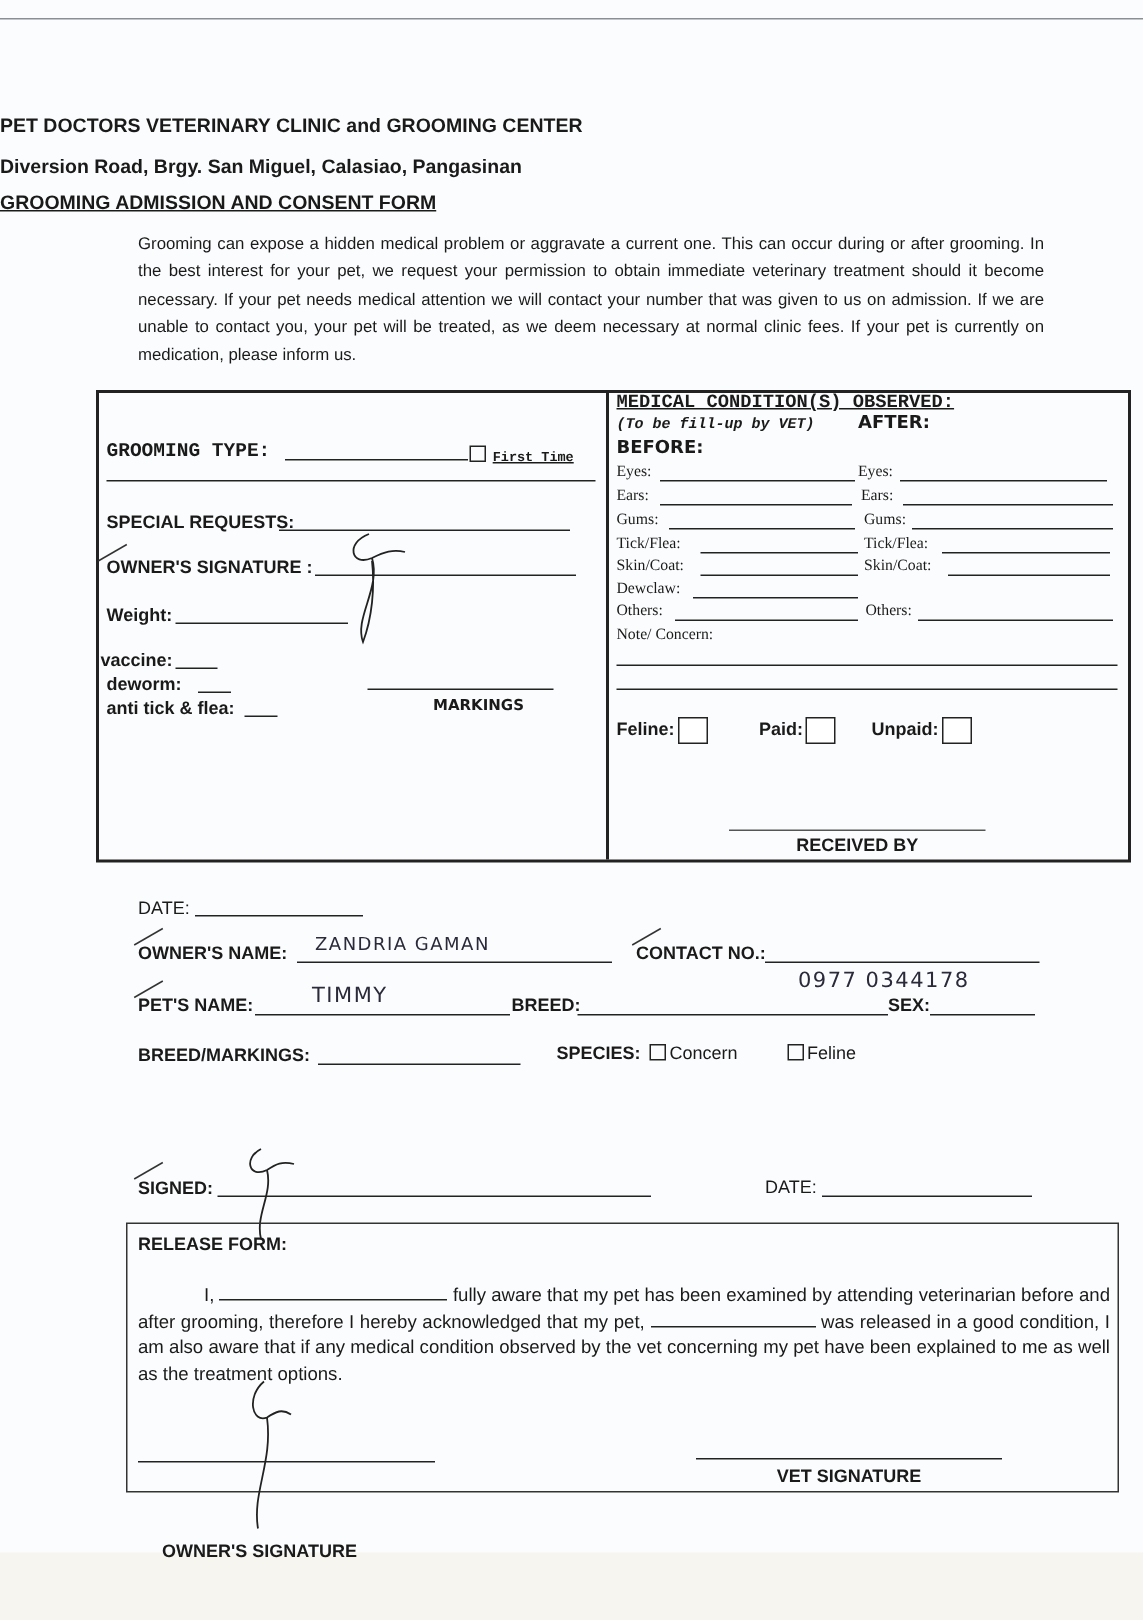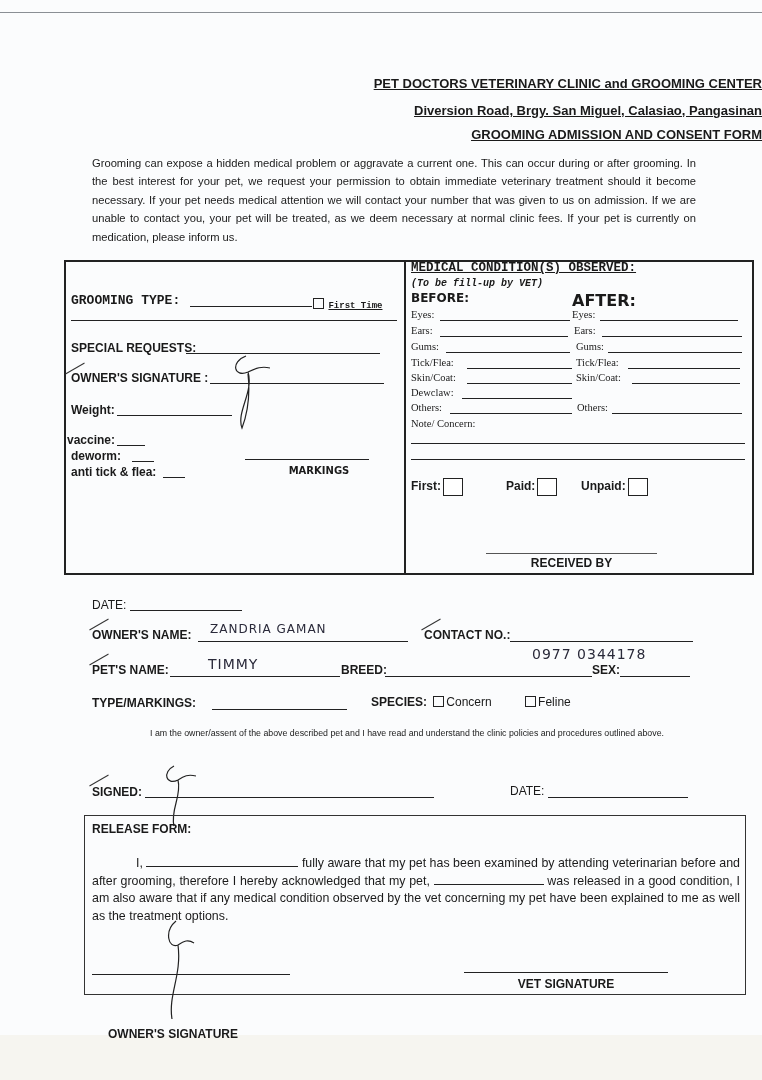--- a/index.html
+++ b/index.html
@@ -5,21 +5,21 @@
   html, body { margin: 0; padding: 0; }
   body {
     width: 762px; height: 1080px; position: relative; overflow: hidden;
     background: #fbfcfd;
     font-family: "Liberation Sans", sans-serif;
     color: #1a1a1a;
   }
   .abs { position: absolute; }
   .topline { left: 0; top: 12px; width: 762px; height: 1px; background: #8a8f94; }
   .paper-bottom { left: 0; top: 1035px; width: 762px; height: 45px; background: #f6f5f0; }
-  .center { left: 0; width: 762px; text-align: right; font-weight: bold; font-size: 13px; text-decoration: underline; }
+  .center { left: 0; width: 762px; text-align: left; font-weight: bold; font-size: 13px; }
   .uline { text-decoration: underline; }
   .intro { left: 92px; top: 154px; width: 604px; font-size: 11.2px; line-height: 18.4px; text-align: justify; }
   .box1 { left: 64px; top: 260px; width: 686px; height: 311px; border: 2px solid #222; }
   .divider { left: 404px; top: 260px; width: 1.5px; height: 313px; background: #222; }
   .serif { font-family: Liberation Mono, monospace; }
   .lbl { font-size: 12px; font-weight: bold; }
   .line { position: absolute; height: 1px; background: #222; }
   .small-serif { font-family: "Liberation Serif", serif; font-size: 10.5px; }
   .chk { display: inline-block; width: 18px; height: 16px; border: 1px solid #222; vertical-align: middle; margin-left: 2px; background: #fff; }
   .tiny-chk { display: inline-block; width: 9px; height: 9px; border: 1px solid #222; vertical-align: -1px; margin-right: 2px; }
@@ -70,21 +70,21 @@
 <div class="line" style="left:132px;top:461px;width:22px;"></div>
 <div class="abs lbl" style="left:71px;top:465px;">anti tick &amp; flea:</div>
 <div class="line" style="left:163px;top:477px;width:22px;"></div>
 
 <div class="line" style="left:245px;top:459px;width:124px;"></div>
 <div class="abs" style="left:245px;top:465px;width:148px;text-align:center;font-family:'DejaVu Sans',sans-serif;font-size:10px;font-weight:bold;">MARKINGS</div>
 
 <div class="abs serif" style="left:411px;top:261px;font-size:12.5px;font-weight:bold;text-decoration:underline;">MEDICAL CONDITION(S) OBSERVED:</div>
 <div class="abs serif" style="left:411px;top:278px;font-size:10px;font-weight:bold;font-style:italic;">(To be fill-up by VET)</div>
 <div class="abs" style="left:411px;top:291px;font-family:'DejaVu Sans',sans-serif;font-size:12px;font-weight:bold;">BEFORE:</div>
-<div class="abs" style="left:572px;top:291px;font-family:'DejaVu Sans',sans-serif;font-size:16px;font-weight:bold;">AFTER:</div>
+<div class="abs" style="left:572px;top:274px;font-family:'DejaVu Sans',sans-serif;font-size:12px;font-weight:bold;">AFTER:</div>
 
 <div class="abs small-serif" style="left:411px;top:309px;">Eyes:</div>
 <div class="line" style="left:440px;top:320px;width:130px;"></div>
 <div class="abs small-serif" style="left:411px;top:325px;">Ears:</div>
 <div class="line" style="left:440px;top:336px;width:128px;"></div>
 <div class="abs small-serif" style="left:411px;top:341px;">Gums:</div>
 <div class="line" style="left:446px;top:352px;width:124px;"></div>
 <div class="abs small-serif" style="left:411px;top:357px;">Tick/Flea:</div>
 <div class="line" style="left:467px;top:368px;width:105px;"></div>
 <div class="abs small-serif" style="left:411px;top:372px;">Skin/Coat:</div>
@@ -105,21 +105,21 @@
 <div class="abs small-serif" style="left:576px;top:372px;">Skin/Coat:</div>
 <div class="line" style="left:632px;top:383px;width:108px;"></div>
 <div class="abs small-serif" style="left:577px;top:402px;">Others:</div>
 <div class="line" style="left:612px;top:413px;width:130px;"></div>
 
 <div class="abs small-serif" style="left:411px;top:418px;">Note/ Concern:</div>
 <div class="line" style="left:411px;top:443px;width:334px;"></div>
 <div class="line" style="left:411px;top:459px;width:334px;"></div>
 
 <div class="abs lbl" style="left:411px;top:478px;">
-  <span>First:</span><span class="chk"></span>
+  <span>Feline:</span><span class="chk"></span>
 </div>
 <div class="abs lbl" style="left:506px;top:478px;">
   <span>Paid:</span><span class="chk"></span>
 </div>
 <div class="abs lbl" style="left:581px;top:478px;">
   <span>Unpaid:</span><span class="chk"></span>
 </div>
 
 <div class="line" style="left:486px;top:553px;width:171px;background:#555;"></div>
 <div class="abs lbl" style="left:486px;top:556px;width:171px;text-align:center;">RECEIVED BY</div>
@@ -140,30 +140,29 @@
 <div class="tick" style="left:88px;top:659px;"></div>
 <div class="abs lbl" style="left:92px;top:663px;">PET'S NAME:</div>
 <div class="line" style="left:170px;top:676px;width:170px;"></div>
 <div class="abs hand" style="left:208px;top:656px;">TIMMY</div>
 
 <div class="abs lbl" style="left:341px;top:663px;">BREED:</div>
 <div class="line" style="left:385px;top:676px;width:207px;"></div>
 <div class="abs lbl" style="left:592px;top:663px;">SEX:</div>
 <div class="line" style="left:620px;top:676px;width:70px;"></div>
 
-<div class="abs lbl" style="left:92px;top:696px;">TYPE/MARKINGS:</div>
+<div class="abs lbl" style="left:92px;top:696px;">BREED/MARKINGS:</div>
 <div class="line" style="left:212px;top:709px;width:135px;"></div>
 <div class="abs" style="left:371px;top:695px;font-size:12px;">
   <span style="font-weight:bold;">SPECIES:</span>
   <span style="margin-left:3px;"><span class="tiny-chk"></span><span>Concern</span></span>
   <span style="margin-left:30px;"><span class="tiny-chk"></span><span>Feline</span></span>
 </div>
 
 <div class="abs" style="left:92px;top:726px;width:604px;font-size:8.8px;line-height:15.5px;">
-  <div style="text-indent:58px;">I am the owner/assent of the above described pet and I have read and understand the clinic policies and procedures outlined above.</div>
 </div>
 
 <div class="tick" style="left:88px;top:780px;"></div>
 <div class="abs lbl" style="left:92px;top:785px;">SIGNED:</div>
 <div class="line" style="left:145px;top:797px;width:289px;"></div>
 <svg class="abs" style="left:160px;top:760px;" width="40" height="70">
   <path d="M14 6 C 2 12, 6 26, 18 20 M18 20 C24 16, 28 14, 36 16 M18 20 C 22 36, 10 50, 14 66" stroke="#222" stroke-width="1.2" fill="none"></path>
 </svg>
 <div class="abs" style="left:510px;top:784px;font-size:12px;">DATE:</div>
 <div class="line" style="left:548px;top:797px;width:140px;"></div>

